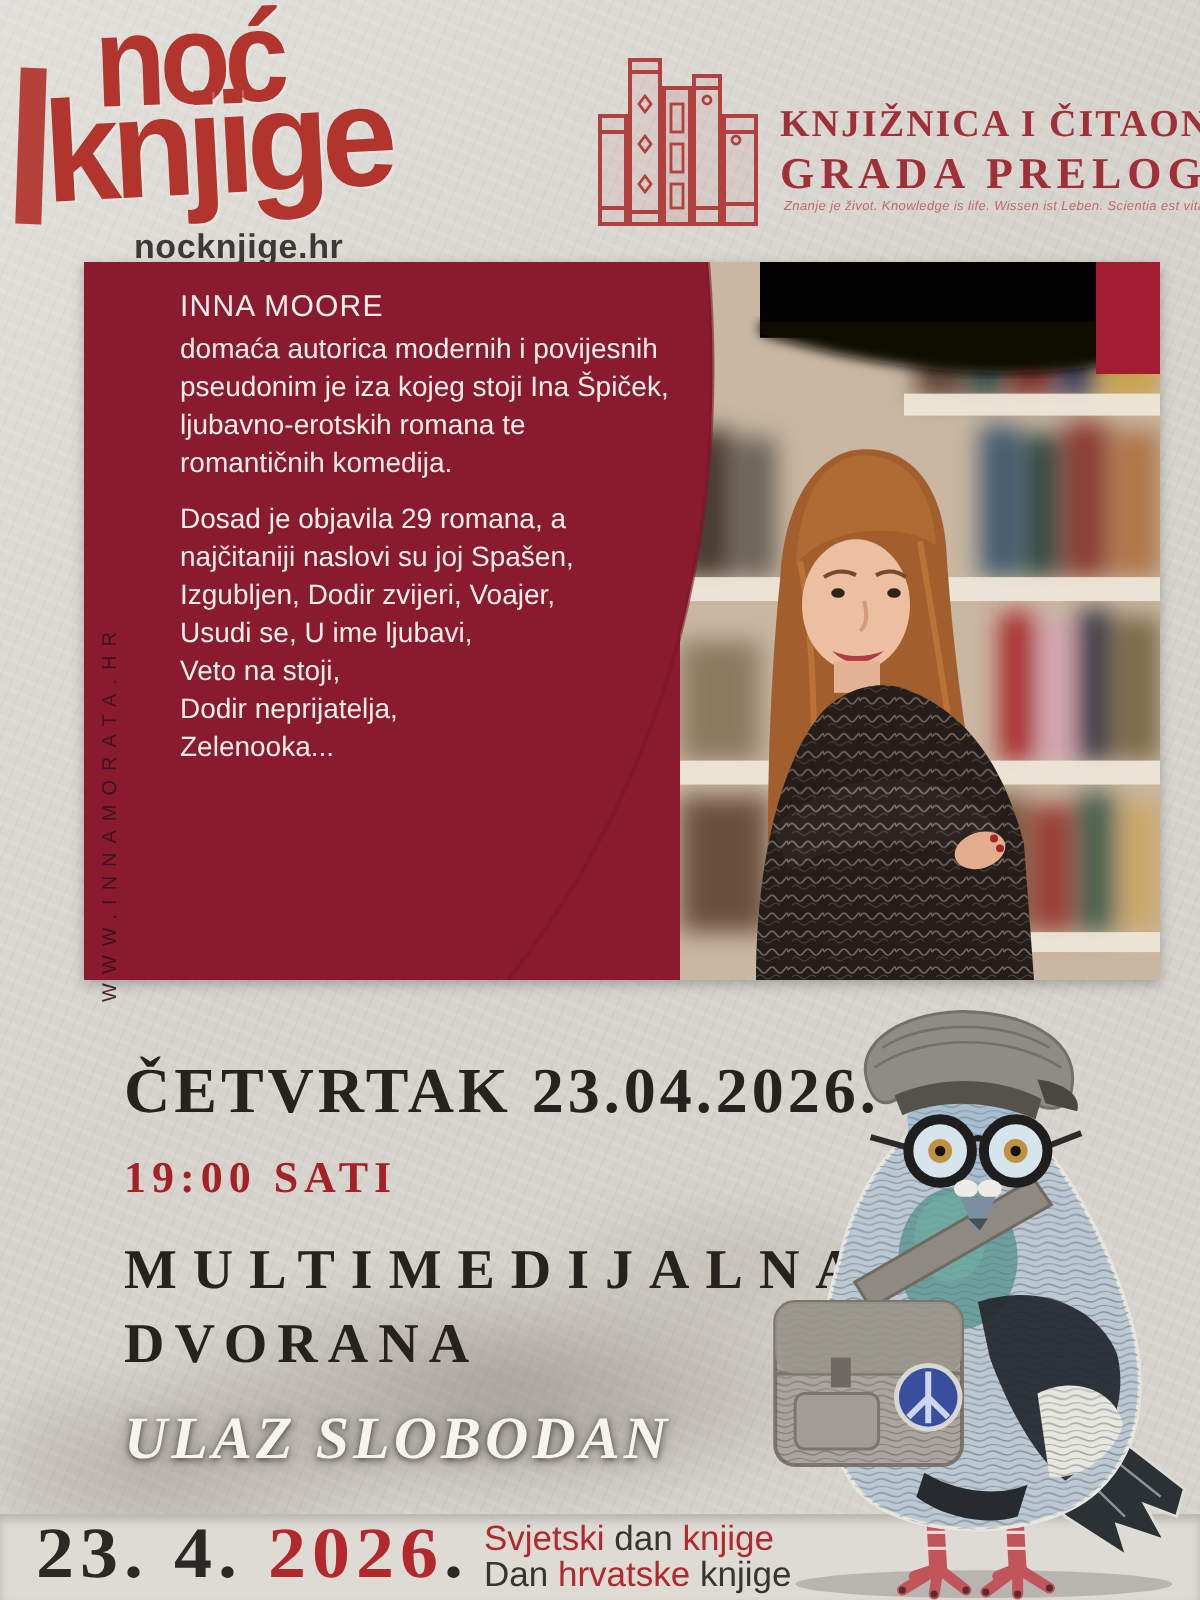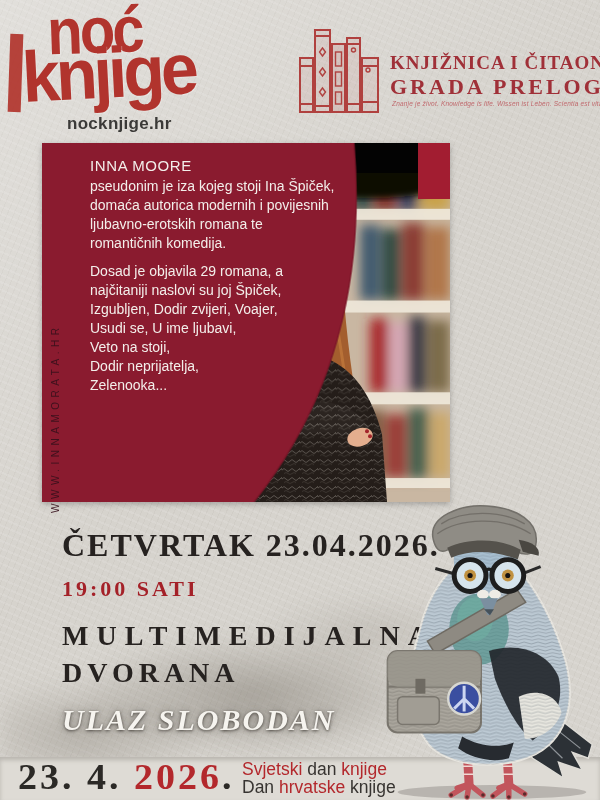--- a/index.html
+++ b/index.html
@@ -23,21 +23,21 @@
     text-shadow:1px 1px 0 rgba(255,255,255,.25);}
   .logo-site{position:absolute;left:25px;top:114px;font-size:17px;font-weight:bold;color:#3b3a38;letter-spacing:.3px;text-decoration:none;margin-left:42px;}
   .lib-block{position:absolute;left:292px;top:22px;width:300px;height:110px;}
   .lib-books{position:absolute;left:6px;top:2px;}
   .lib-name1{position:absolute;left:98px;top:30px;font-family:"Liberation Serif",serif;font-weight:bold;
     font-size:19px;color:#a03038;letter-spacing:1px;white-space:nowrap;}
   .lib-name2{position:absolute;left:98px;top:52px;font-family:"Liberation Serif",serif;font-weight:bold;
     font-size:22px;color:#a03038;letter-spacing:3px;white-space:nowrap;}
   .lib-tag{position:absolute;left:100px;top:78px;font-size:6.5px;font-style:italic;color:#c16a6e;white-space:nowrap;letter-spacing:.2px;}
   
-  .card{position:absolute;left:42px;top:143px;width:408px;height:359px;background:#8a1b2f;
+  .card{position:absolute;left:42px;top:131px;width:538px;height:359px;background:#8a1b2f;
     box-shadow:0 2px 6px rgba(0,0,0,.25);}
   .card-photo{position:absolute;right:0;top:0;width:240px;height:359px;}
   .card-curve{position:absolute;left:0;top:0;width:510px;height:359px;pointer-events:none;}
   .card-strip{position:absolute;right:0;top:0;width:32px;height:56px;background:#a21d31;}
   .card-text{position:absolute;left:48px;top:13px;width:275px;color:#f3eeea;font-size:14px;line-height:19px;}
   .card-author{font-size:15px;letter-spacing:.6px;margin-bottom:2px;}
   .card-bio2{position:absolute;left:48px;top:119px;width:275px;color:#f3eeea;font-size:14px;line-height:19px;}
   .card-site{position:absolute;left:8px;top:125px;height:245px;
     writing-mode:vertical-rl;transform:rotate(180deg);
     font-size:10px;letter-spacing:4.5px;color:#36101b;opacity:.9;}
@@ -173,28 +173,28 @@
     </svg>
 
     <svg class="card-curve" viewBox="0 0 510 359" preserveAspectRatio="none">
       <path d="M0 0 H312 C322 120 301 246 212 359 H0 Z" fill="#8a1b2f"></path>
       <path d="M312 0 C322 120 301 246 212 359" stroke="#7a1628" stroke-width="2" fill="none" opacity=".6"></path>
     </svg>
     <div class="card-strip"></div>
 
     <div class="card-text">
       <div class="card-author">INNA MOORE</div>
+      <div>domaća autorica modernih i povijesnih</div>
       <div>pseudonim je iza kojeg stoji Ina Špiček,</div>
-      <div>domaća autorica modernih i povijesnih</div>
       <div>ljubavno-erotskih romana te</div>
       <div>romantičnih komedija.</div>
     </div>
     <div class="card-bio2">
       <div>Dosad je objavila 29 romana, a</div>
-      <div>najčitaniji naslovi su joj Špiček,</div>
+      <div>najčitaniji naslovi su joj Spašen,</div>
       <div>Izgubljen, Dodir zvijeri, Voajer,</div>
       <div>Usudi se, U ime ljubavi,</div>
       <div>Veto na stoji,</div>
       <div>Dodir neprijatelja,</div>
       <div>Zelenooka...</div>
     </div>
     <div class="card-site">WWW.INNAMORATA.HR</div>
   </div>
 
   <div class="stain"></div>

